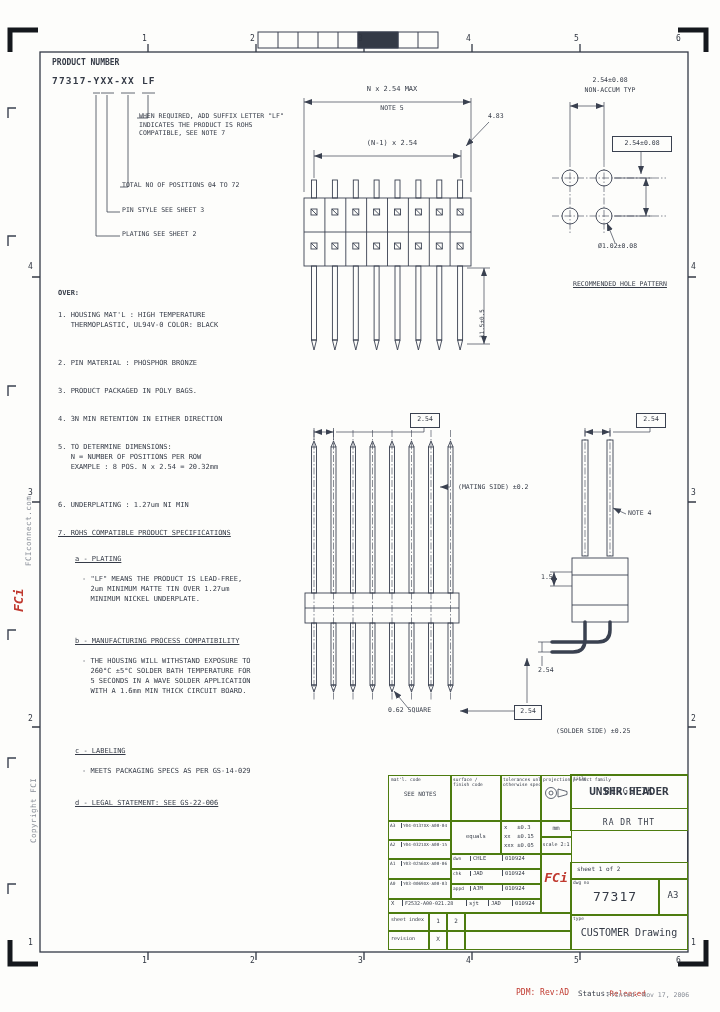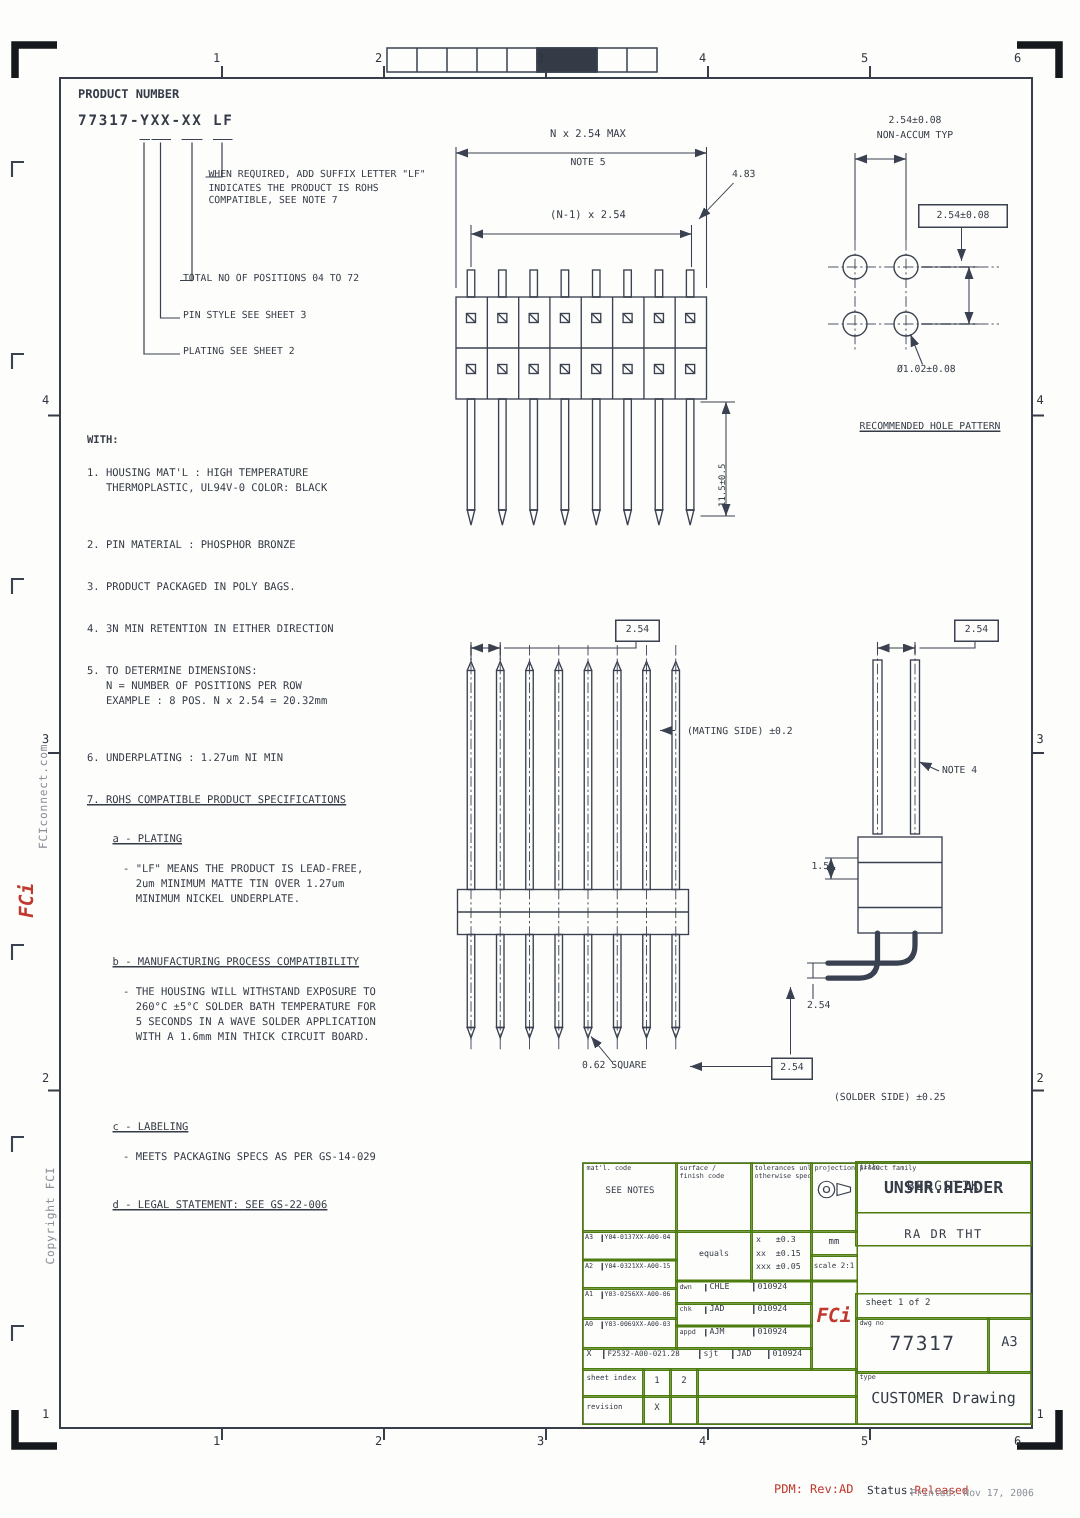--- a/index.html
+++ b/index.html
@@ -184,21 +184,21 @@
 
 <div class="t" style="left:52px;top:58px;font-size:8px;font-weight:bold">PRODUCT NUMBER</div>
 <div class="t pn" style="left:52px;top:76px">77317-YXX-XX LF</div>
 <div class="t sm" style="left:139px;top:112px;line-height:8.5px">WHEN REQUIRED, ADD SUFFIX LETTER "LF"
 INDICATES THE PRODUCT IS ROHS
 COMPATIBLE, SEE NOTE 7</div>
 <div class="t sm" style="left:122px;top:181px">TOTAL NO OF POSITIONS 04 TO 72</div>
 <div class="t sm" style="left:122px;top:206px">PIN STYLE SEE SHEET 3</div>
 <div class="t sm" style="left:122px;top:230px">PLATING SEE SHEET 2</div>
 
-<div class="t" style="left:58px;top:288px;font-weight:bold">WITH:</div>
+<div class="t" style="left:58px;top:288px;font-weight:bold">OVER:</div>
 <div class="t" style="left:58px;top:310px">1. HOUSING MAT'L : HIGH TEMPERATURE
    THERMOPLASTIC, UL94V-0 COLOR: BLACK</div>
 <div class="t" style="left:58px;top:358px">2. PIN MATERIAL : PHOSPHOR BRONZE</div>
 <div class="t" style="left:58px;top:386px">3. PRODUCT PACKAGED IN POLY BAGS.</div>
 <div class="t" style="left:58px;top:414px">4. 3N MIN RETENTION IN EITHER DIRECTION</div>
 <div class="t" style="left:58px;top:442px">5. TO DETERMINE DIMENSIONS:
    N = NUMBER OF POSITIONS PER ROW
    EXAMPLE : 8 POS. N x 2.54 = 20.32mm</div>
 <div class="t" style="left:58px;top:500px">6. UNDERPLATING : 1.27um NI MIN</div>
 <div class="t u" style="left:58px;top:528px">7. ROHS COMPATIBLE PRODUCT SPECIFICATIONS</div>

